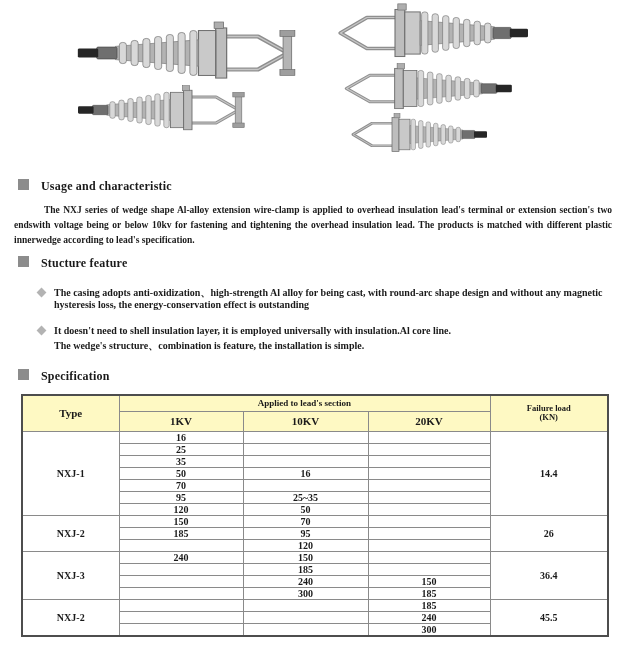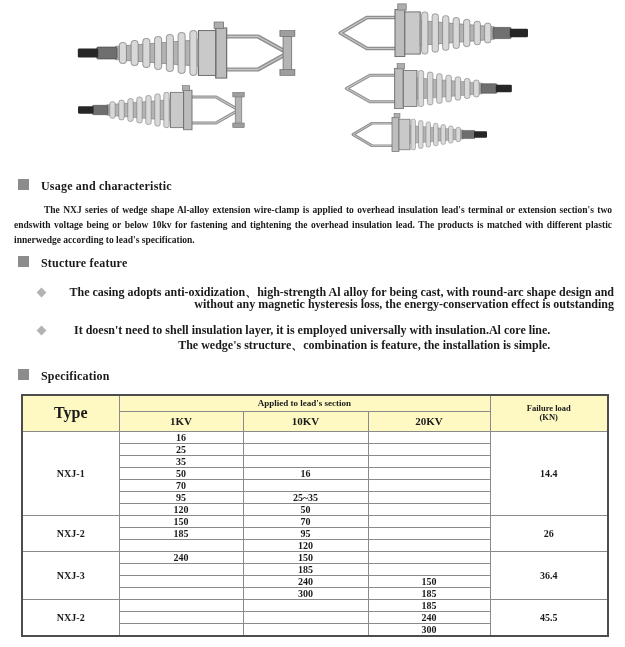--- a/index.html
+++ b/index.html
@@ -33,40 +33,40 @@
   .usage-para {
     position:absolute; left:14px; top:203px; width:598px;
     font-size:9.5px; font-weight:bold; line-height:15px;
     text-indent:30px; text-align:justify;
   }
 
   
   .features { position:absolute; left:36px; top:287px; width:578px; }
   .feature-item { display:flex; align-items:flex-start; }
   .feature-item + .feature-item { margin-top:7px; }
-  .feature-item.gap-above { margin-top:15px;gap:20px; }
+  .feature-item.gap-above { margin-top:15px; }
   .diamond {
     width:7px; height:7px; background:#b3b3b3; transform:rotate(45deg);
     margin:2px 9px 0 2px; flex:0 0 auto;
   }
-  .feature-lines { font-size:12px; font-weight:bold; line-height:11.5px;text-align:right; }
+  .feature-lines { font-size:10px; font-weight:bold; line-height:11.5px; }
   .feature-lines .line + .line { margin-top:3px; }
 
   
   .spec-table-wrap { position:absolute; left:21px; top:394px; width:586px; }
   table.spec {
     width:586px; border-collapse:collapse; table-layout:fixed;
     border:2px solid #4d4d4d;
   }
   table.spec th, table.spec td {
     border:1px solid #8a8a8a; text-align:center; vertical-align:middle;
     padding:0; font-weight:bold; overflow:hidden;
   }
   table.spec thead th { background:#fef9c3; }
-  th.h-type    { font-size:16px;margin-left:42px; }
+  th.h-type    { font-size:11px;margin-left:42px; }
   th.h-applied { font-size:9px;  height:16px; }
   th.h-kv      { font-size:11px; height:20px; }
   th.h-fail    { font-size:8.5px; line-height:9.5px; }
   table.spec tbody tr { height:12px; }
   table.spec tbody td { font-size:10px; line-height:11px; }
   td.type-cell { font-size:10.5px; }
   td.fail-cell { font-size:10.5px; }
   tr.group-start td { border-top:1px solid #555555; }
 </style>
 </head>

